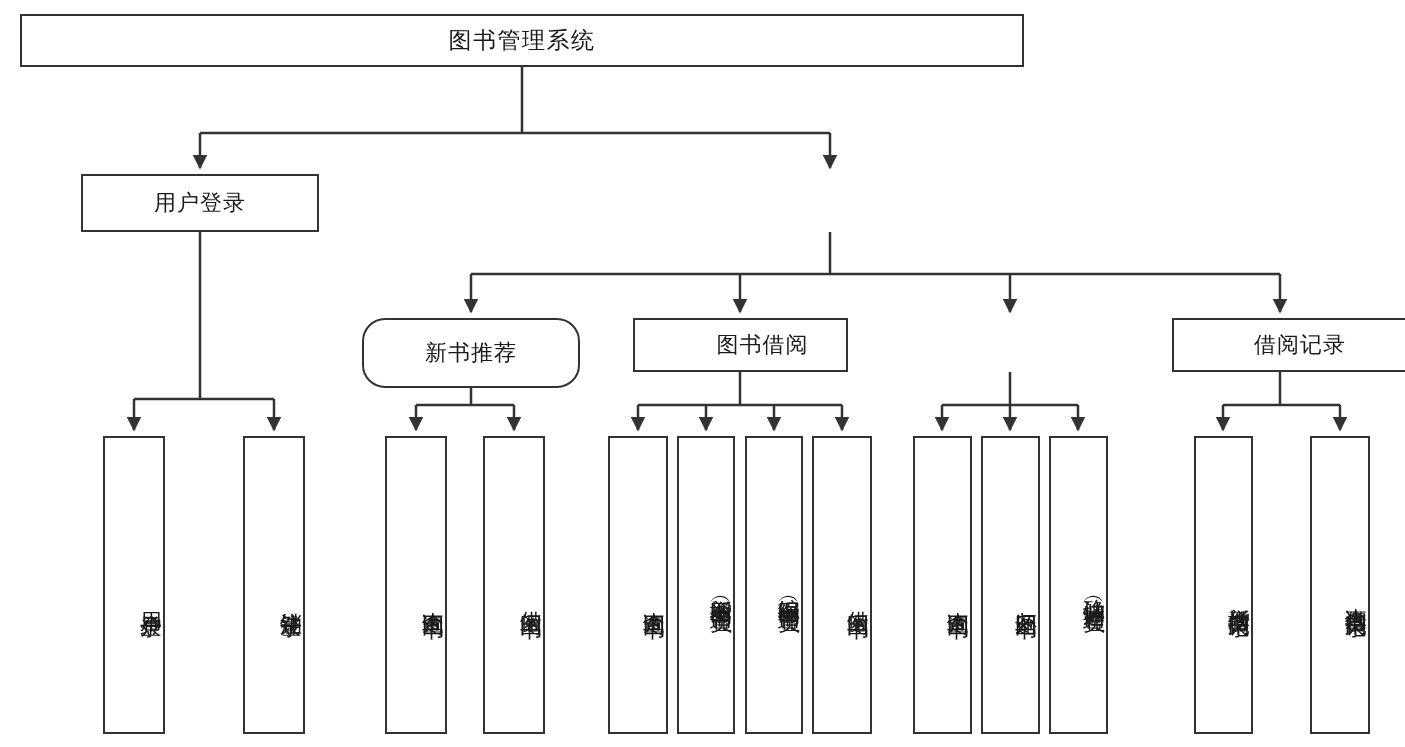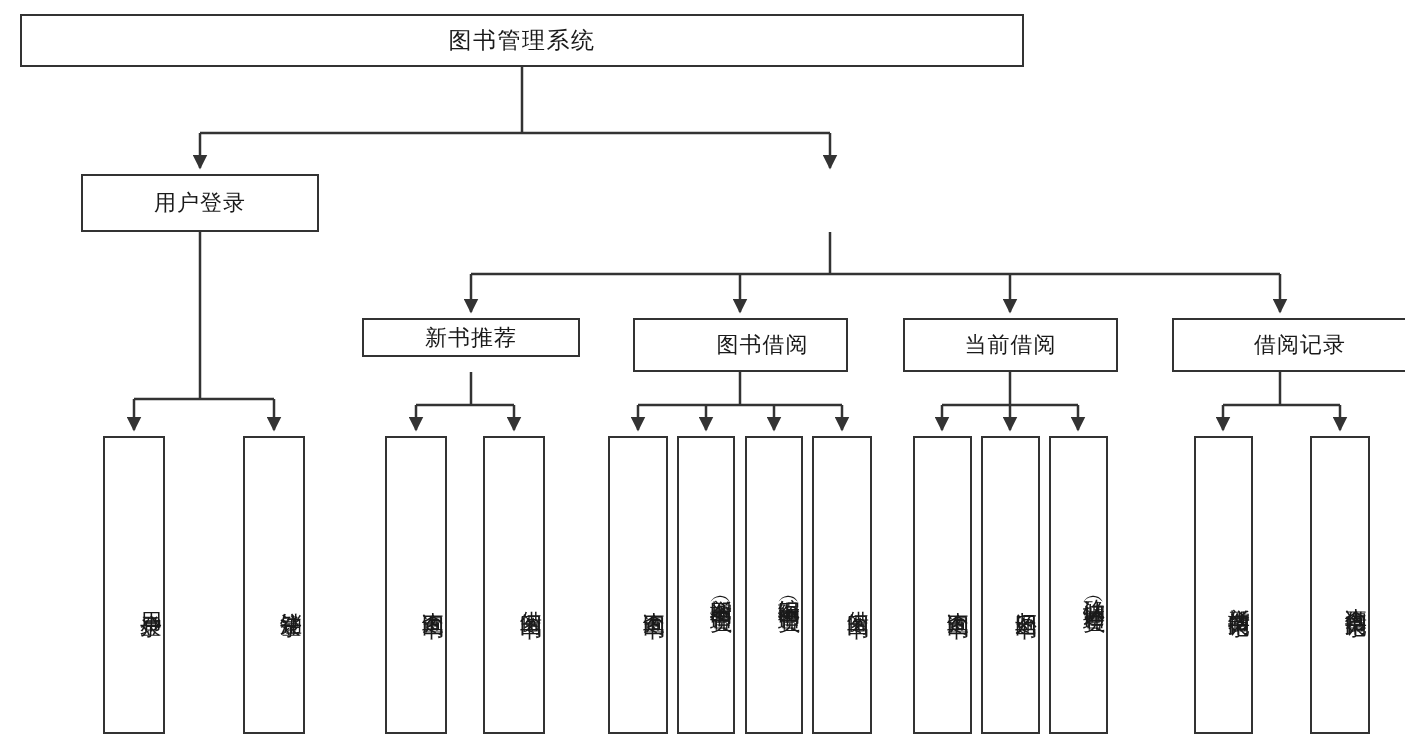--- a/index.html
+++ b/index.html
@@ -125,28 +125,25 @@
   </svg>
 
   <div class="node root horiz" style="left:20px; top:14px; width:1004px; height:53px;">
     <span>图书管理系统</span>
   </div>
 
   <div class="node horiz" style="left:81px; top:174px; width:238px; height:58px;">
     <span>用户登录</span>
   </div>
 
-  <div class="node horiz" style="left:362px; top:318px; width:218px; height:39px;">
+  <div class="node horiz" style="left:362px; top:318px; width:218px; height:70px;border-radius:23px;">
     <span>新书推荐</span>
   </div>
   <div class="node horiz" style="left:633px; top:318px; width:215px; height:54px;padding-left:44px;">
     <span>图书借阅</span>
-  </div>
-  <div class="node horiz" style="left:903px; top:318px; width:215px; height:54px;">
-    <span>当前借阅</span>
   </div>
   <div class="node horiz" style="left:1172px; top:318px; width:256px; height:54px;">
     <span>借阅记录</span>
   </div>
 
   <div class="node vert" style="left:103px; top:436px; width:62px; height:298px;">
     <span class="vtext">用户登录</span>
   </div>
   <div class="node vert" style="left:243px; top:436px; width:62px; height:298px;">
     <span class="vtext">注销登录</span>

